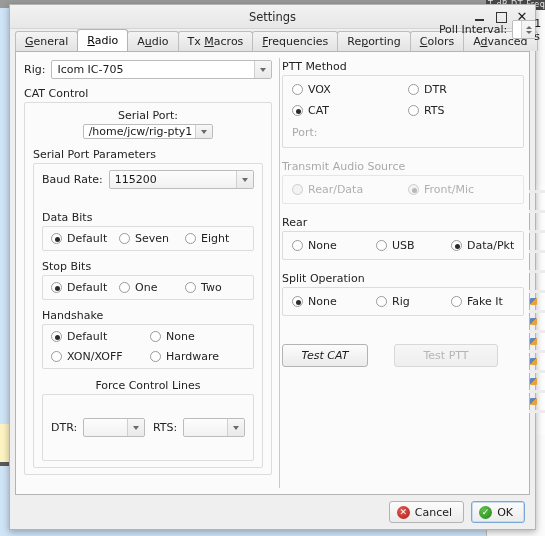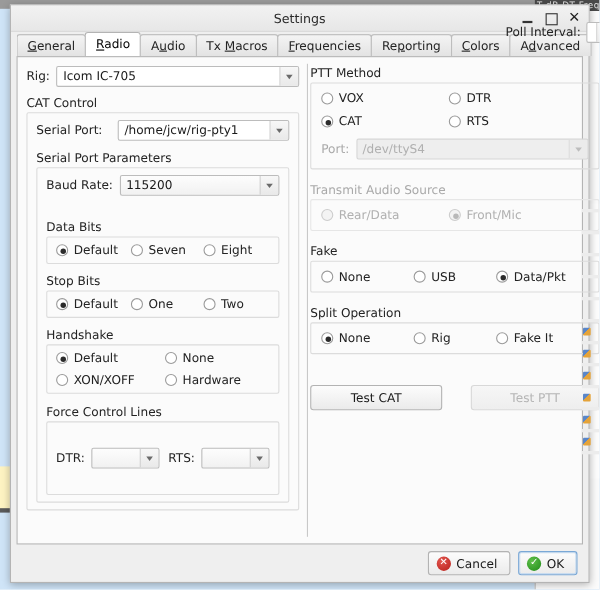--- a/index.html
+++ b/index.html
@@ -270,21 +270,21 @@
           <span class="arrowbox">
               <i class="caret"></i>
             </span>
         </div>
       </div>
 
       <div style="margin-top:8px;width:248px;">
         <div class="group-title">CAT Control</div>
         <div class="groupbox">
 
-          <div class="row" style="gap:14px;">
+          <div class="row" style="gap:2px;flex-direction:column;">
             <span class="lbl">Serial Port:</span>
             <div class="combo editable" style="flex:1;">
               <span>/home/jcw/rig-pty1</span>
               <span class="arrowbox">
                   <i class="caret"></i>
                 </span>
             </div>
           </div>
 
           <div class="group-title" style="margin-top:9px;">Serial Port Parameters</div>
@@ -353,21 +353,21 @@
                   <span class="rdot"></span>
                   <span class="lbl">XON/XOFF</span>
                 </div>
                 <div class="radio">
                   <span class="rdot"></span>
                   <span class="lbl">Hardware</span>
                 </div>
               </div>
             </div>
 
-            <div class="group-title" style="margin-top:10px;">Force Control Lines</div>
+            <div class="group-title" style="margin-top:10px;text-align:center;">Force Control Lines</div>
             <div class="groupbox" style="padding:23px 8px;">
               <div class="row" style="gap:6px;">
                 <span class="lbl">DTR:</span>
                 <div class="combo" style="width:68px;">
                   <span></span>
                   <span class="arrowbox">
                       <i class="caret"></i>
                     </span>
                 </div>
                 <span class="lbl" style="margin-left:2px;">RTS:</span>
@@ -406,44 +406,38 @@
             <span class="rdot"></span>
             <span class="lbl">CAT</span>
           </div>
           <div class="radio">
             <span class="rdot"></span>
             <span class="lbl">RTS</span>
           </div>
         </div>
         <div class="row" style="margin-top:9px;gap:6px;">
           <span class="lbl dim">Port:</span>
-          <div class="combo disabled" style="flex:1;">
-            <span>/dev/ttyS4</span>
-            <span class="arrowbox">
-                <i class="caret"></i>
-              </span>
-          </div>
         </div>
       </div>
 
       <div class="group-title dim" style="margin-top:12px;">Transmit Audio Source</div>
       <div class="groupbox dim" style="padding:7px 9px;">
         <div class="row">
           <div class="radio disabled" style="width:116px;">
             <span class="rdot"></span>
             <span class="lbl">Rear/Data</span>
           </div>
           <div class="radio disabled checked">
             <span class="rdot"></span>
             <span class="lbl">Front/Mic</span>
           </div>
         </div>
       </div>
 
-      <div class="group-title" style="margin-top:12px;">Fake</div>
+      <div class="group-title" style="margin-top:12px;">Rear</div>
       <div class="groupbox" style="padding:7px 9px;">
         <div class="row">
           <div class="radio" style="width:84px;">
             <span class="rdot"></span>
             <span class="lbl">None</span>
           </div>
           <div class="radio" style="width:75px;">
             <span class="rdot"></span>
             <span class="lbl">USB</span>
           </div>
@@ -466,22 +460,22 @@
             <span class="lbl">Rig</span>
           </div>
           <div class="radio">
             <span class="rdot"></span>
             <span class="lbl">Fake It</span>
           </div>
         </div>
       </div>
 
       <div class="row" style="margin-top:28px;gap:26px;">
-        <div class="btn" style="width:120px;">Test CAT</div>
-        <div class="btn disabled" style="width:117px;">Test PTT</div>
+        <div class="btn" style="width:86px;font-style:italic;">Test CAT</div>
+        <div class="btn disabled" style="width:104px;">Test PTT</div>
       </div>
 
       <div class="row" style="position:absolute;right:-2px;top:-32px;gap:5px;">
         <span class="lbl">Poll Interval:</span>
         <div class="spin">
           <span>1 s</span>
           <span class="spinbtns">
             <i class="up"></i>
             <i class="dn"></i>
           </span>

